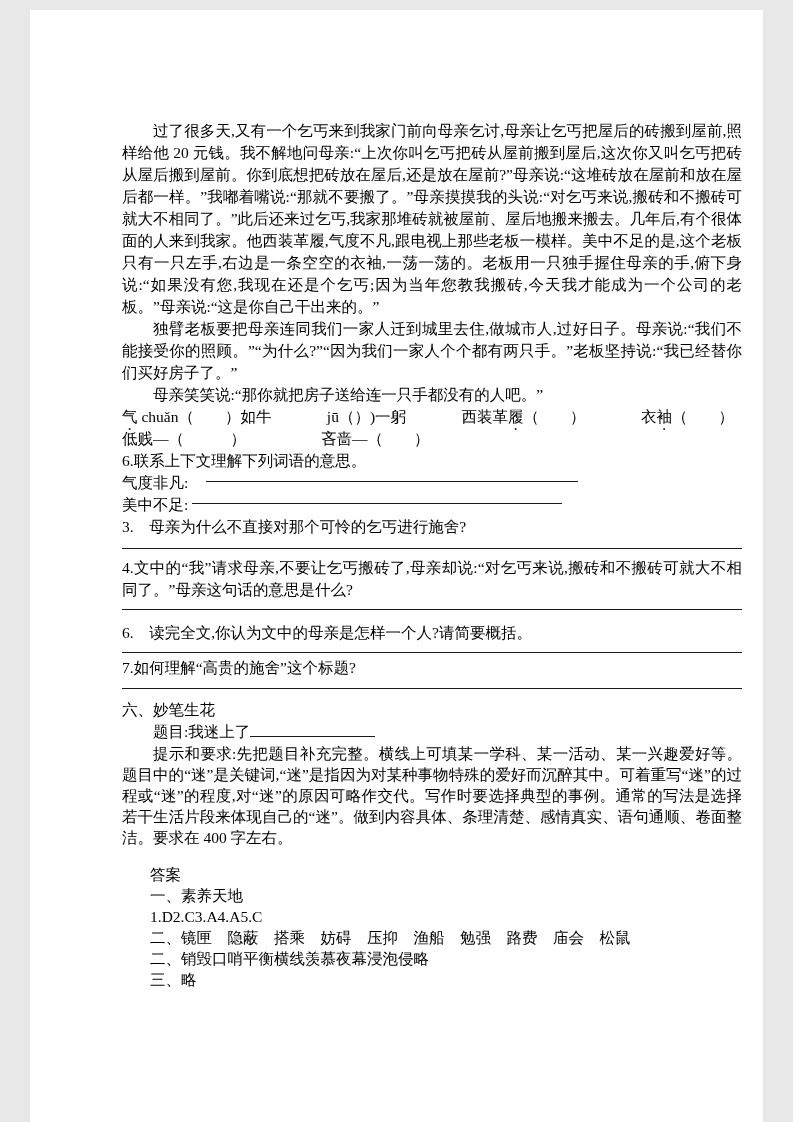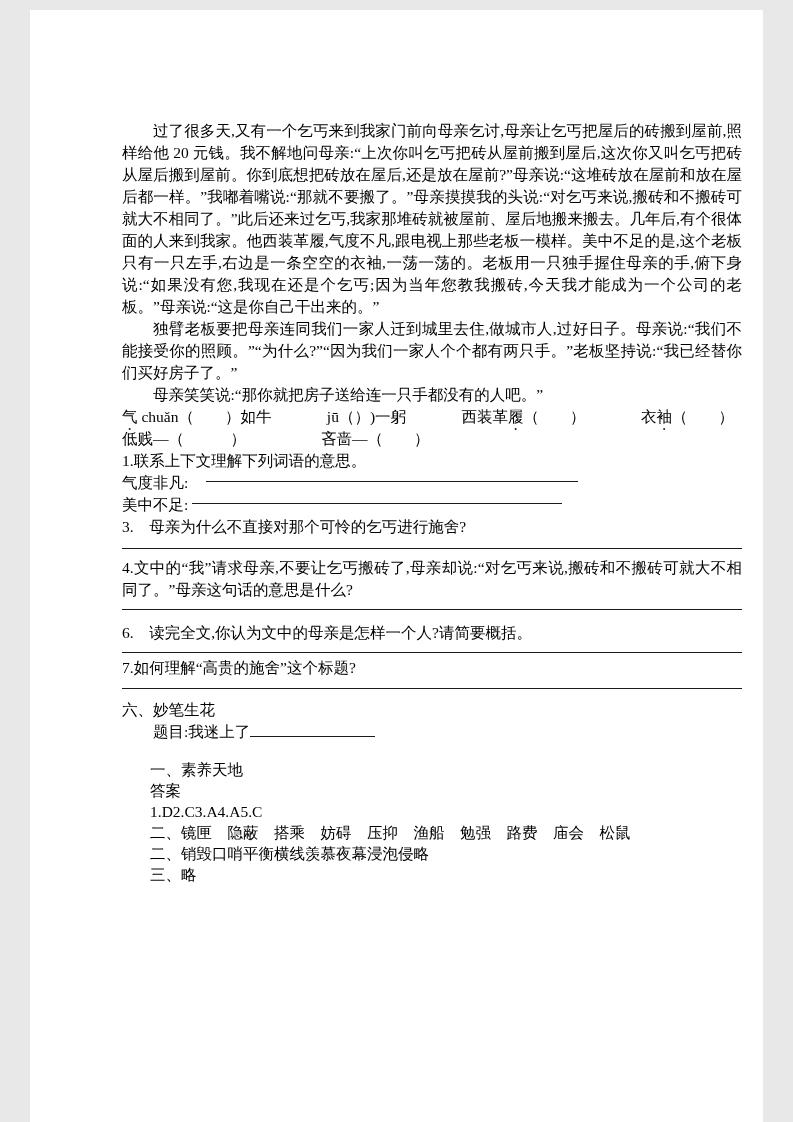--- a/index.html
+++ b/index.html
@@ -89,21 +89,21 @@
       <span><span>jū（）)一躬</span></span>
       <span><span>西装革</span><span class="dotted">履</span><span>（　　）</span></span>
       <span><span>衣</span><span class="dotted">袖</span><span>（　　）</span></span>
     </div>
 
     <div class="q2row">
       <span>低贱—（　　　）</span>
       <span>吝啬—（　　）</span>
     </div>
 
-    <p class="qline">1.联系上下文理解下列词语的意思。</p>
+    <p class="qline">6.联系上下文理解下列词语的意思。</p>
     <div class="fillrow">
       <span>气度非凡:</span>
       <span class="fill-line"></span>
     </div>
     <div class="fillrow">
       <span>美中不足:</span>
       <span class="fill-line tight"></span>
     </div>
 
     <p class="qline">3.　母亲为什么不直接对那个可怜的乞丐进行施舍?</p>
@@ -113,24 +113,25 @@
     <div class="ansline a2"></div>
 
     <p class="qline">6.　读完全文,你认为文中的母亲是怎样一个人?请简要概括。</p>
     <div class="ansline a3"></div>
 
     <p class="qline">7.如何理解“高贵的施舍”这个标题?</p>
     <div class="ansline a4"></div>
 
     <p class="sec-heading">六、妙笔生花</p>
     <p class="topic-line"><span>题目:我迷上了</span><span class="topic-blank"></span></p>
+    <p class="hint">提示和要求:先把题目补充完整。横线上可填某一学科、某一活动、某一兴趣爱好等。题目中的“迷”是关键词,“迷”是指因为对某种事物特殊的爱好而沉醉其中。可着重写“迷”的过程或“迷”的程度,对“迷”的原因可略作交代。写作时要选择典型的事例。通常的写法是选择若干生活片段来体现自己的“迷”。做到内容具体、条理清楚、感情真实、语句通顺、卷面整洁。要求在 400 字左右。</p>
 
     <div class="answers">
+      <div>答案</div>
       <div>一、素养天地</div>
-      <div>答案</div>
       <div>1.D2.C3.A4.A5.C</div>
       <div>二、镜匣　隐蔽　搭乘　妨碍　压抑　渔船　勉强　路费　庙会　松鼠</div>
       <div>二、销毁口哨平衡横线羡慕夜幕浸泡侵略</div>
       <div>三、略</div>
     </div>
 
   </div>
 </div>
 
 </body></html>

